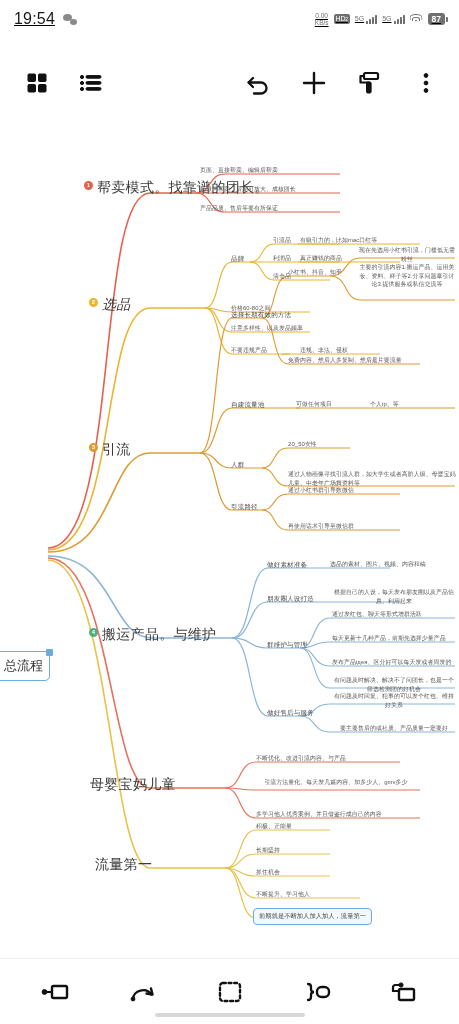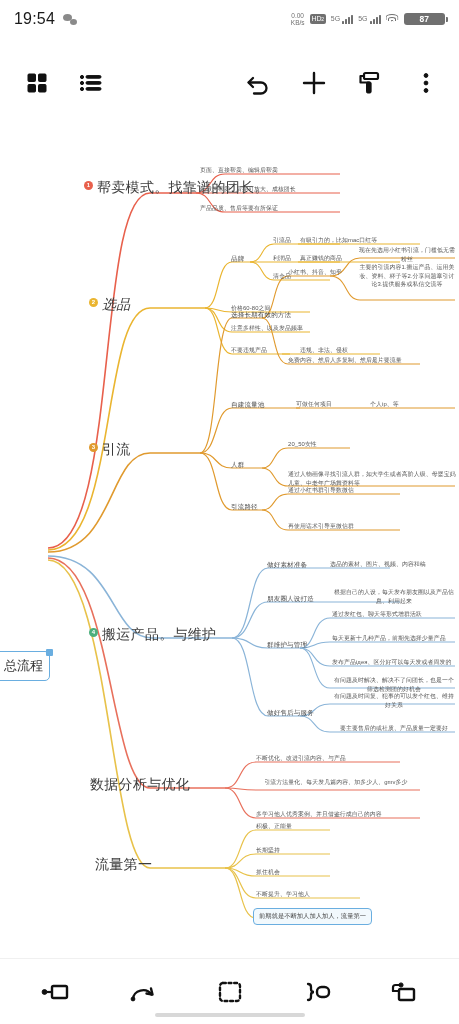--- a/index.html
+++ b/index.html
@@ -8,21 +8,21 @@
     background: #ffffff;
     font-family: "Liberation Sans", "DejaVu Sans", sans-serif;
     overflow: hidden;
   }
   #app { position: relative; width: 459px; height: 1024px; background: #fff; }
 
   
   .statusbar {
     position: absolute; top: 0; left: 0; width: 459px; height: 38px;
     display: flex; align-items: center; justify-content: space-between;
-    padding: 0 14px; background: #ffffff;
+    padding: 0 14px; background: #ffffff; text-decoration: underline;
   }
   .sb-left { display: flex; align-items: center; gap: 8px; }
   .sb-time { font-size: 16px; color: #1a1a1a; letter-spacing: .2px; font-weight: 400; }
   .sb-wechat { width: 14px; height: 11px; position: relative; }
   .sb-wechat::before, .sb-wechat::after {
     content:""; position:absolute; background:#8a8a8a; border-radius:50%;
   }
   .sb-wechat::before { width: 9px; height: 7px; left: 0; top: 0; }
   .sb-wechat::after  { width: 7px; height: 6px; right: 0; bottom: 0; }
 
@@ -41,21 +41,21 @@
   .bars i:nth-child(1){height:3px}.bars i:nth-child(2){height:5px}
   .bars i:nth-child(3){height:7px}.bars i:nth-child(4){height:9px}
   .sb-wifi { width: 13px; height: 10px; position: relative; }
   .sb-wifi span { position:absolute; left:50%; transform:translateX(-50%);
     border: 1.4px solid #707070; border-bottom: none; border-radius: 50% 50% 0 0; }
   .sb-wifi .w1{ width:13px; height:6px; top:0 }
   .sb-wifi .w2{ width:8px; height:4px; top:3px }
   .sb-wifi .w3{ width:3px; height:2px; top:6px; border-width:1.5px }
   .sb-batt {
     background:#707070; color:#fff; font-size:8.5px; font-weight:700;
-    border-radius:3px; padding:1px 16px; line-height:10px; position:relative;
+    border-radius:3px; padding:1px 4px; line-height:10px; position:relative;
   }
   .sb-batt::after{ content:""; position:absolute; right:-2.5px; top:4px;
     width:2px; height:5px; background:#707070; border-radius:0 1px 1px 0; }
 
   
   .toolbar {
     position: absolute; top: 52px; left: 0; width: 459px; height: 62px;
     display: flex; align-items: center; background: #fff;
   }
   .tb-btn { width: 46px; height: 46px; display:flex; align-items:center;
@@ -336,21 +336,21 @@
     <div class="node lv2" style="left:267px;top:522px;">群维护与管理</div>
     <div class="node lv3" style="left:332px;top:492px;width:124px">通过发红包、聊天等形式增群活跃</div>
     <div class="node lv3" style="left:332px;top:516px;width:124px">每天更新十几种产品，前期先选择少量产品</div>
     <div class="node lv3" style="left:332px;top:540px;width:124px">发布产品ідея、区分好可以每天发或者周发的</div>
     <div class="node lv3 center-text" style="left:332px;top:558px;width:124px">有问题及时解决、解决不了问团长，也是一个筛选检测团的好机会</div>
 
     <div class="node lv2" style="left:267px;top:590px;">做好售后与服务</div>
     <div class="node lv3 center-text" style="left:332px;top:574px;width:124px">有问题及时回复、犯事的可以发个红包、维持好关系</div>
     <div class="node lv3 center-text" style="left:332px;top:606px;width:124px">要主要售后的或社质、产品质量一定要好</div>
 
-    <div class="node lv1" style="left:90px;top:656px;">数据分析与优化</div>
+    <div class="node lv1" style="left:90px;top:656px;">母婴宝妈儿童</div>
     <div class="node lv3" style="left:256px;top:636px;width:150px">不断优化、改进引流内容、与产品</div>
     <div class="node lv3 center-text" style="left:256px;top:660px;width:160px">引流方法量化、每天发几篇内容、加多少人、gmv多少</div>
     <div class="node lv3" style="left:256px;top:692px;width:170px">多学习他人优秀案例、并且借鉴行成自己的内容</div>
 
     <div class="node lv1" style="left:95px;top:736px;">流量第一</div>
     <div class="node lv3" style="left:256px;top:704px;">积极、正能量</div>
     <div class="node lv3" style="left:256px;top:728px;">长期坚持</div>
     <div class="node lv3" style="left:256px;top:750px;">抓住机会</div>
     <div class="node lv3" style="left:256px;top:772px;">不断提升、学习他人</div>
     <div class="sel-node" style="left:253px;top:790px;">前期就是不断加人加人加人，流量第一</div>

